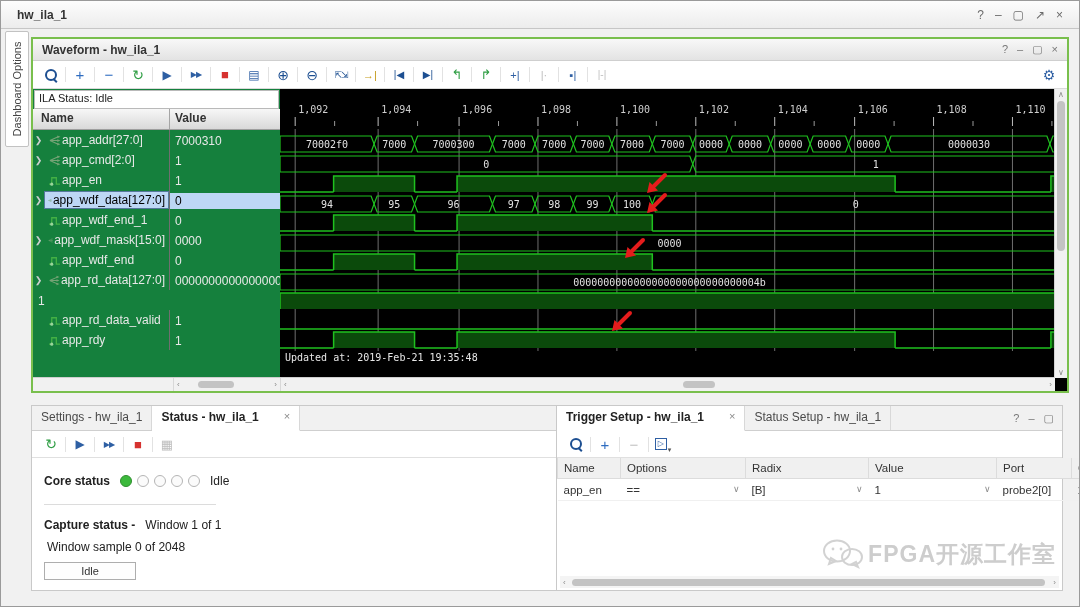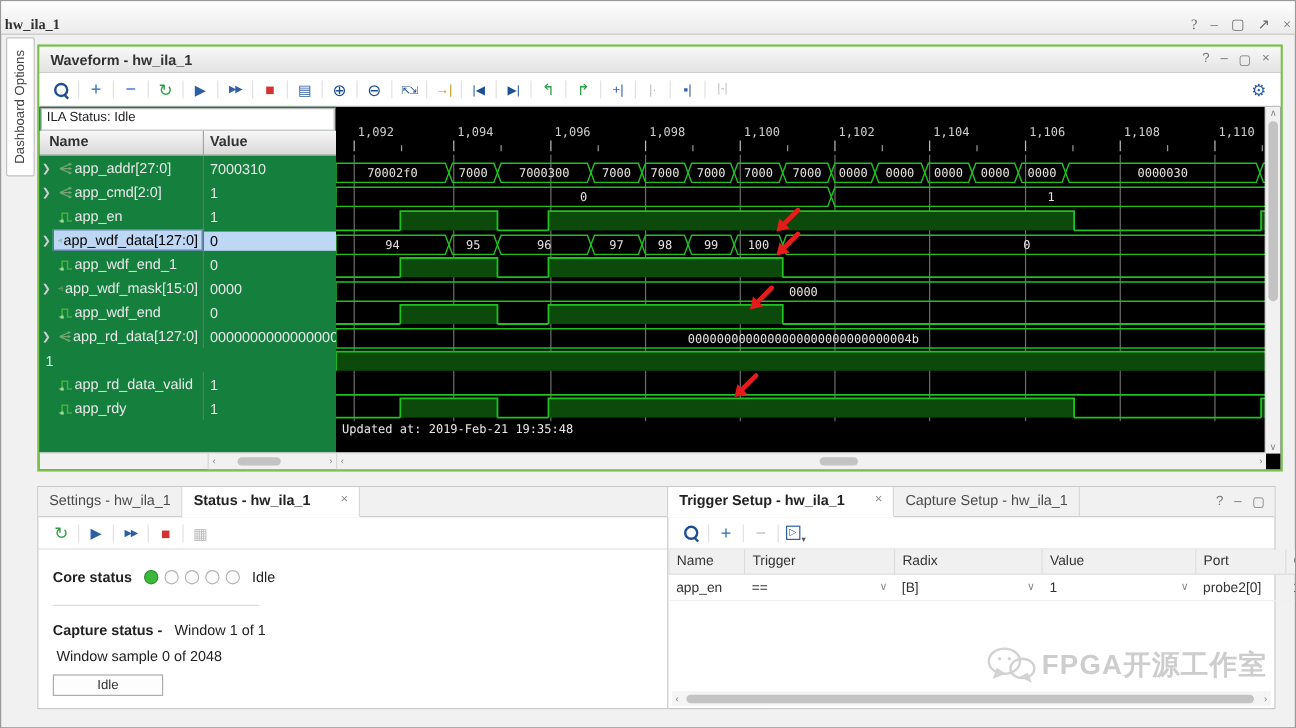--- a/index.html
+++ b/index.html
@@ -1,18 +1,18 @@
 <!DOCTYPE html>
 <html><head>
 <meta charset="utf-8">
 <style>
   html,body{margin:0;padding:0;background:#dcdcdc;font-family:"Liberation Sans",sans-serif;}
   .window{position:relative;width:1080px;height:607px;background:#f1f1f1;border:1px solid #9a9a9a;box-sizing:border-box;overflow:hidden;}
   
-  .titlebar{height:27px;background:linear-gradient(#fdfdfd,#ececec);border-bottom:1px solid #c6c6c6;display:flex;align-items:flex-end;padding:0 3px;font-weight:bold;font-size:12px;color:#333;font-family:Liberation Serif, serif;}
+  .titlebar{height:27px;background:linear-gradient(#fdfdfd,#ececec);border-bottom:1px solid #c6c6c6;display:flex;align-items:center;padding:0 16px;font-weight:bold;font-size:12px;color:#333;}
   .win-controls{margin-left:auto;display:flex;gap:11px;color:#6b6b6b;font-size:12px;font-weight:normal;}
   .win-controls span{cursor:default;}
   
   .dash-tab{position:absolute;left:4px;top:30px;width:22px;height:114px;background:#fff;border:1px solid #c2c2c2;border-radius:2px;display:flex;align-items:center;justify-content:center;}
   .dash-tab span{transform:rotate(-90deg);white-space:nowrap;font-size:11px;color:#444;}
   
   .wave-panel{position:absolute;left:30px;top:36px;width:1038px;height:356px;border:2px solid #79bf4d;background:#fff;box-sizing:border-box;display:flex;flex-direction:column;}
   .panel-titlebar{height:21px;background:linear-gradient(#f8f8f8,#e3e3e3);border-bottom:1px solid #cfcfcf;display:flex;align-items:center;padding:0 9px;font-size:12px;font-weight:bold;color:#333;flex:0 0 auto;justify-content:center;}
   .panel-ctrl{margin-left:auto;display:flex;gap:9px;color:#777;font-size:11px;font-weight:normal;}
   .wave-toolbar{height:27px;border-bottom:1px solid #dadada;display:flex;align-items:center;padding:0 6px;flex:0 0 auto;background:#fff;}
@@ -554,21 +554,21 @@
   </div>
 
   <div class="sub-panel trigger-panel">
     <div class="tabbar">
       <div id="trigger-tabs" style="display:flex">
           <div class="tab active">
             <span>Trigger Setup - hw_ila_1</span>
             <span class="close">×</span>
           </div>
           <div class="tab">
-            <span>Capture Setup - hw_ila_1</span>
+            <span>Status Setup - hw_ila_1</span>
           </div>
         </div>
       <div class="panel-ctrl" id="trigger-panel-ctrl" style="align-self:center;padding-right:8px;margin-left:auto">
           <span>?</span>
           <span>–</span>
           <span>▢</span>
         </div>
     </div>
     <div class="sub-toolbar" id="trigger-toolbar">
         <span class="tbtn">
@@ -585,21 +585,21 @@
         <i class="sep"></i>
         <span class="tbtn">
           <span class="ffbox">▷</span>
           <span class="ffdrop">▾</span>
         </span>
       </div>
     <table class="trg-table">
       <thead>
           <tr id="trg-head">
             <th style="width: 50px;">Name</th>
-            <th style="width: 112px;">Trigger</th>
+            <th style="width: 112px;">Options</th>
             <th style="width: 110px;">Radix</th>
             <th style="width: 115px;">Value</th>
             <th style="width: 62px;">Port</th>
             <th style="width: 56px;">Comparator U</th>
           </tr>
         </thead>
       <tbody id="trg-body">
           <tr>
             <td>app_en</td>
             <td>==<span class="dd">∨</span></td>

